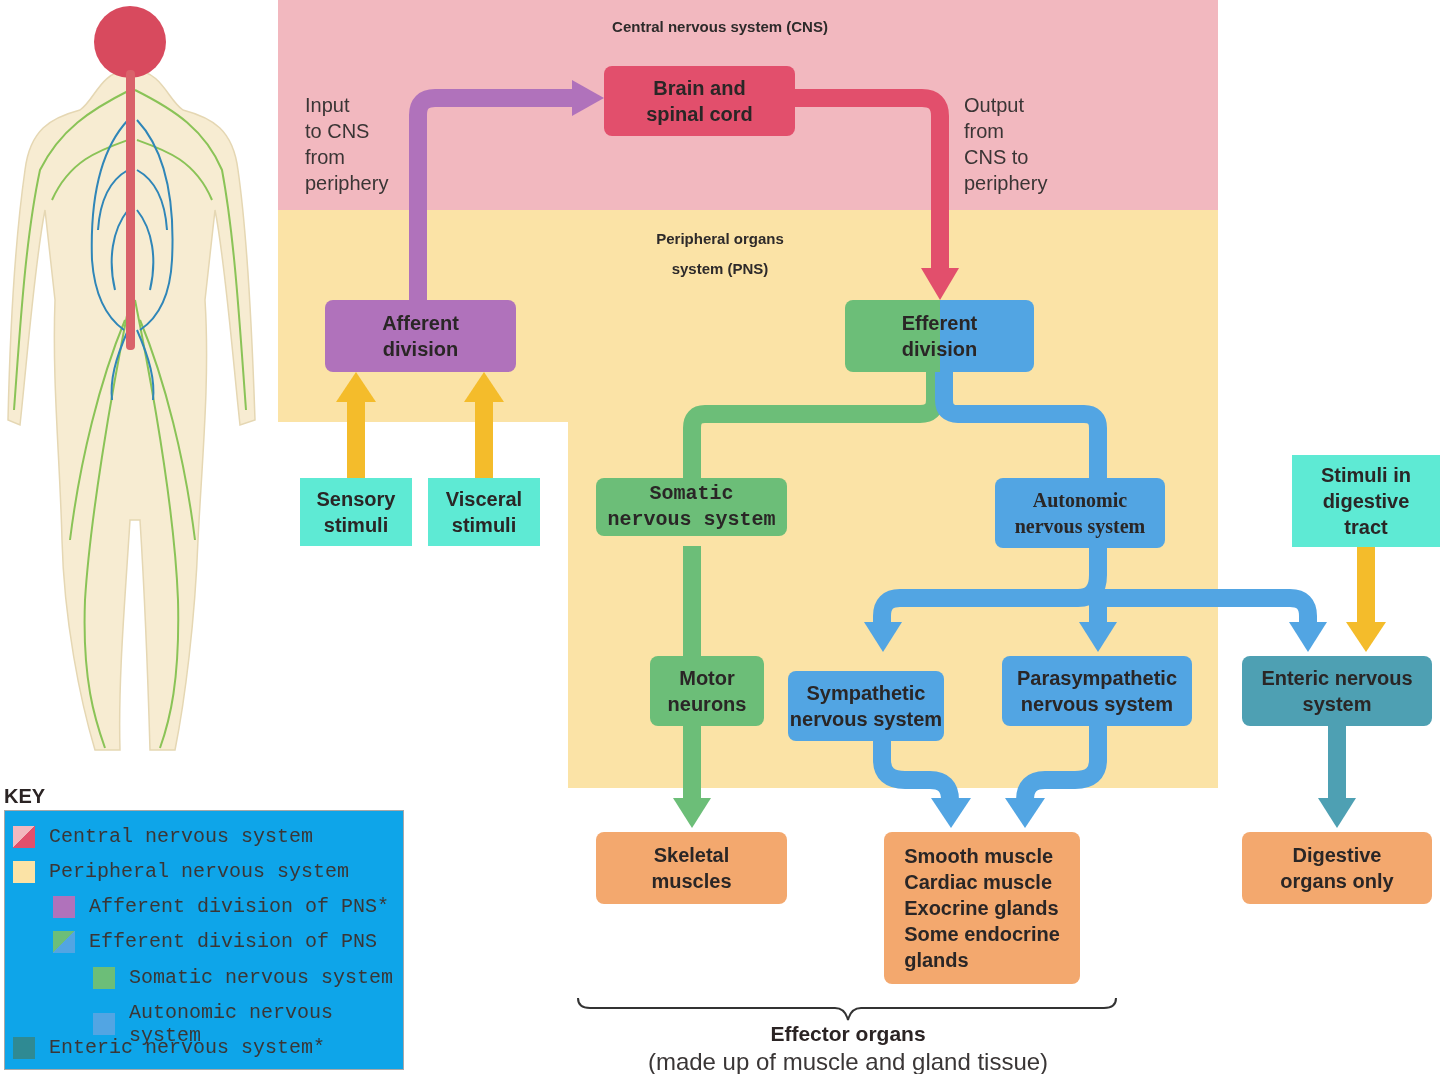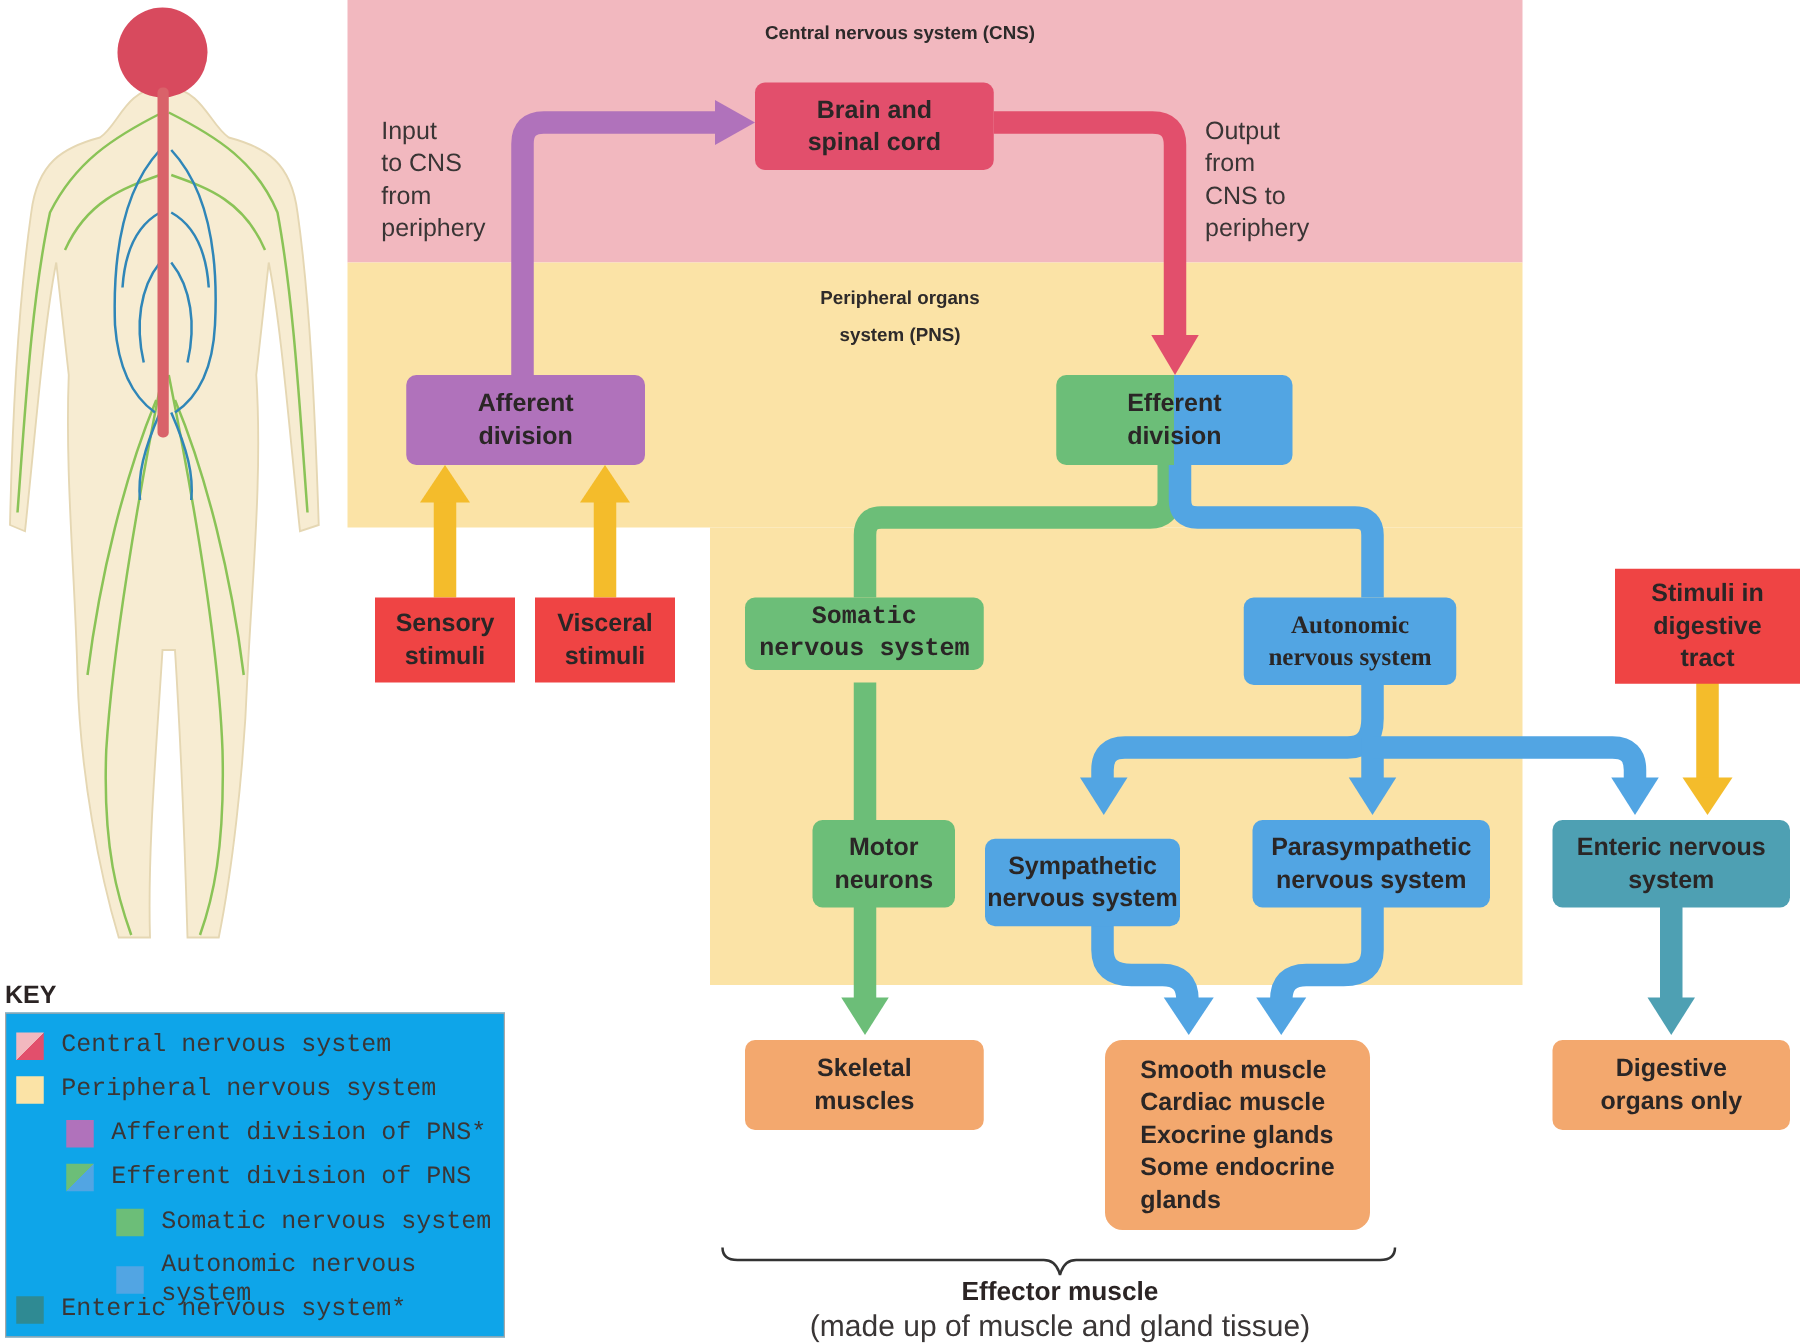--- a/index.html
+++ b/index.html
@@ -9,21 +9,21 @@
   .region-pns-a{left:278px;top:210px;width:940px;height:212px;background:#fbe3a6;}
   .region-pns-b{left:568px;top:422px;width:650px;height:366px;background:#fbe3a6;}
   .title{font-weight:bold;font-size:15px;text-align:center;color:#2d2a2a;}
   .note{font-size:20px;line-height:26px;color:#3a3535;}
   .box{position:absolute;display:flex;align-items:center;justify-content:center;text-align:center;font-weight:bold;font-size:20px;line-height:26px;border-radius:8px;color:#2a2626;white-space:pre-line;}
   .pink{background:#e24f6c;}
   .purple{background:#b072bb;}
   .green{background:#6cbe78;}
   .blue{background:#52a5e3;}
   .teal{background:#4ea0b3;}
-  .yellow{background:#ef4444;border-radius:0;}
+  .yellow{background:#5eead4;border-radius:0;}
   .orange{background:#f3a86e;}
   .efferent{background:linear-gradient(90deg,#6cbe78 50%,#52a5e3 50%);}
   svg.arrows{position:absolute;left:0;top:0;width:1440px;height:1074px;pointer-events:none;}
   .key-title{left:4px;top:785px;font-weight:bold;font-size:20px;}
   .key-box{left:4px;top:810px;width:398px;height:258px;border:1.5px solid #a8a8a8;background:#0ea5e9;font-family:Liberation Mono, monospace;}
   .key-item{position:absolute;display:flex;align-items:center;font-size:20px;color:#3a3636;}
   .swatch{width:22px;height:22px;margin-right:14px;flex:none;}
   .brace-label{font-weight:bold;font-size:21px;text-align:center;}
   .brace-sub{font-size:24px;text-align:center;color:#3a3636;}
 </style>
@@ -135,29 +135,29 @@
 <div class="box green" style="left:650px;top:656px;width:114px;height:70px;">Motor
 neurons</div>
 <div class="box blue" style="left:788px;top:671px;width:156px;height:70px;">Sympathetic
 nervous system</div>
 <div class="box blue" style="left:1002px;top:656px;width:190px;height:70px;">Parasympathetic
 nervous system</div>
 <div class="box teal" style="left:1242px;top:656px;width:190px;height:70px;">Enteric nervous
 system</div>
 <div class="box orange" style="left:596px;top:832px;width:191px;height:72px;">Skeletal
 muscles</div>
-<div class="box orange" style="left:884px;top:832px;width:212px;height:152px;text-align:left;justify-content:center;border-radius:14px;">Smooth muscle
+<div class="box orange" style="left:884px;top:832px;width:196px;height:152px;text-align:left;justify-content:center;">Smooth muscle
 Cardiac muscle
 Exocrine glands
 Some endocrine
   glands</div>
 <div class="box orange" style="left:1242px;top:832px;width:190px;height:72px;">Digestive
 organs only</div>
 
-<div class="abs brace-label" style="left:700px;top:1022px;width:296px;">Effector muscle</div>
+<div class="abs brace-label" style="left:700px;top:1022px;width:296px;">Effector organs</div>
 <div class="abs brace-sub" style="left:620px;top:1048px;width:456px;">(made up of muscle and gland tissue)</div>
 
 <div class="abs key-title">KEY</div>
 <div class="abs key-box">
   <div class="key-item" style="left:8px;top:14px;">
     <span class="swatch" style="background:linear-gradient(135deg,#f2b8bf 50%,#e24f6c 50%);"></span>
     <span>Central nervous system</span>
   </div>
   <div class="key-item" style="left:8px;top:49px;">
     <span class="swatch" style="background:#fbe3a6;"></span>

